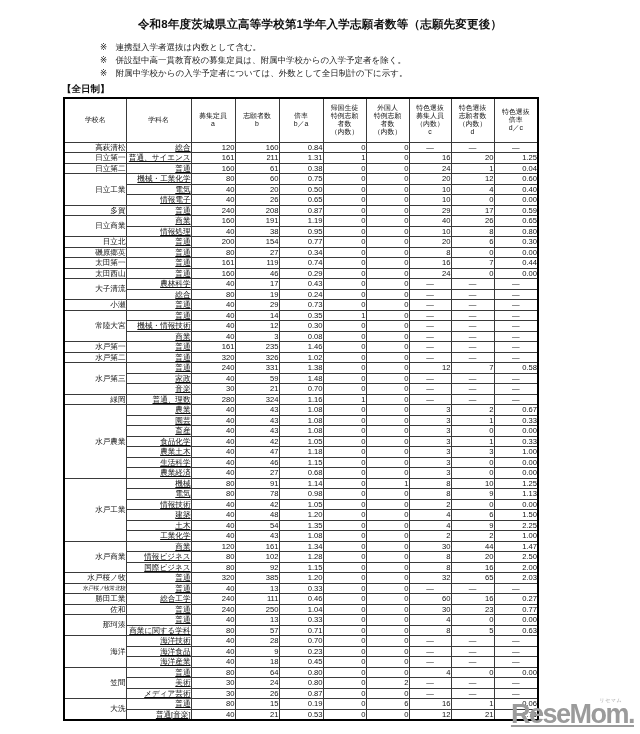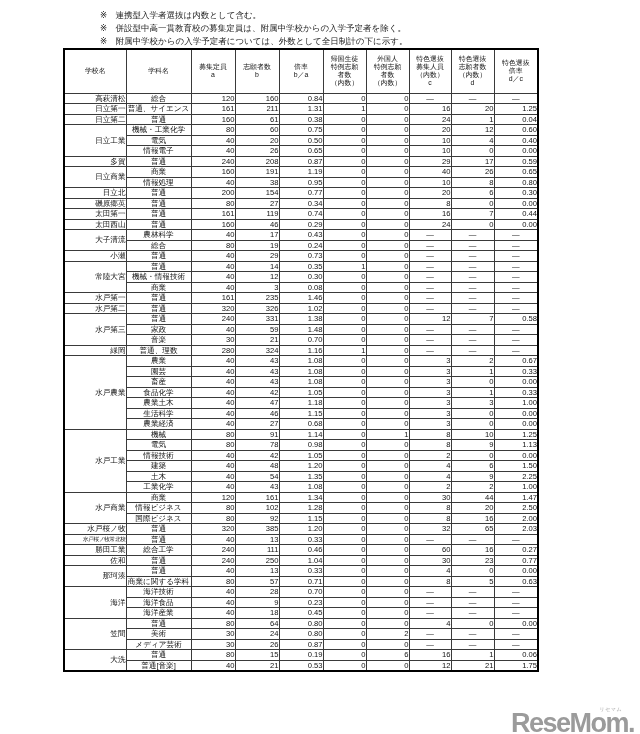--- a/index.html
+++ b/index.html
@@ -69,21 +69,21 @@
     white-space: nowrap;
     color: #111;
   }
   td.school {
     text-align: right;
     padding-left: 2px;
     vertical-align: middle;
     font-size: 7.6px;
   }
   td.school.small { font-size: 5.6px; letter-spacing: -0.3px; }
-  td.dept { text-align: center; padding-left: 2px; }
+  td.dept { text-align: right; padding-left: 2px; text-decoration: underline; }
   td.num { text-align: right; padding-right: 3px; }
   td.dash { text-align: center; }
   tbody tr.school-start td { border-top: 1px solid #000; }
   tbody tr.inner-row td { border-top: 1px solid #6a6a6a; }
 
   .logo {
     position: absolute;
     right: 6px;
     bottom: 6px;
     color: #9b9b9b;
@@ -103,27 +103,29 @@
     font-size: 5px;
     letter-spacing: 0.5px;
     color: #a5a5a5;
   }
 </style>
 </head>
 <body>
 
 <div class="page">
 
+  <div class="doc-title">令和8年度茨城県立高等学校第1学年入学志願者数等（志願先変更後）</div>
 
   <div class="notes">
     <div class="note-line">※　連携型入学者選抜は内数として含む。</div>
     <div class="note-line">※　併設型中高一貫教育校の募集定員は、附属中学校からの入学予定者を除く。</div>
     <div class="note-line">※　附属中学校からの入学予定者については、外数として全日制計の下に示す。</div>
   </div>
 
+  <div class="section-label">【全日制】</div>
 
   <table class="main">
     <colgroup>
       <col style="width:62px">
         <col style="width:65px">
         <col style="width:44px">
       <col style="width:44px">
         <col style="width:44px">
         <col style="width:43px">
       <col style="width:43px">

